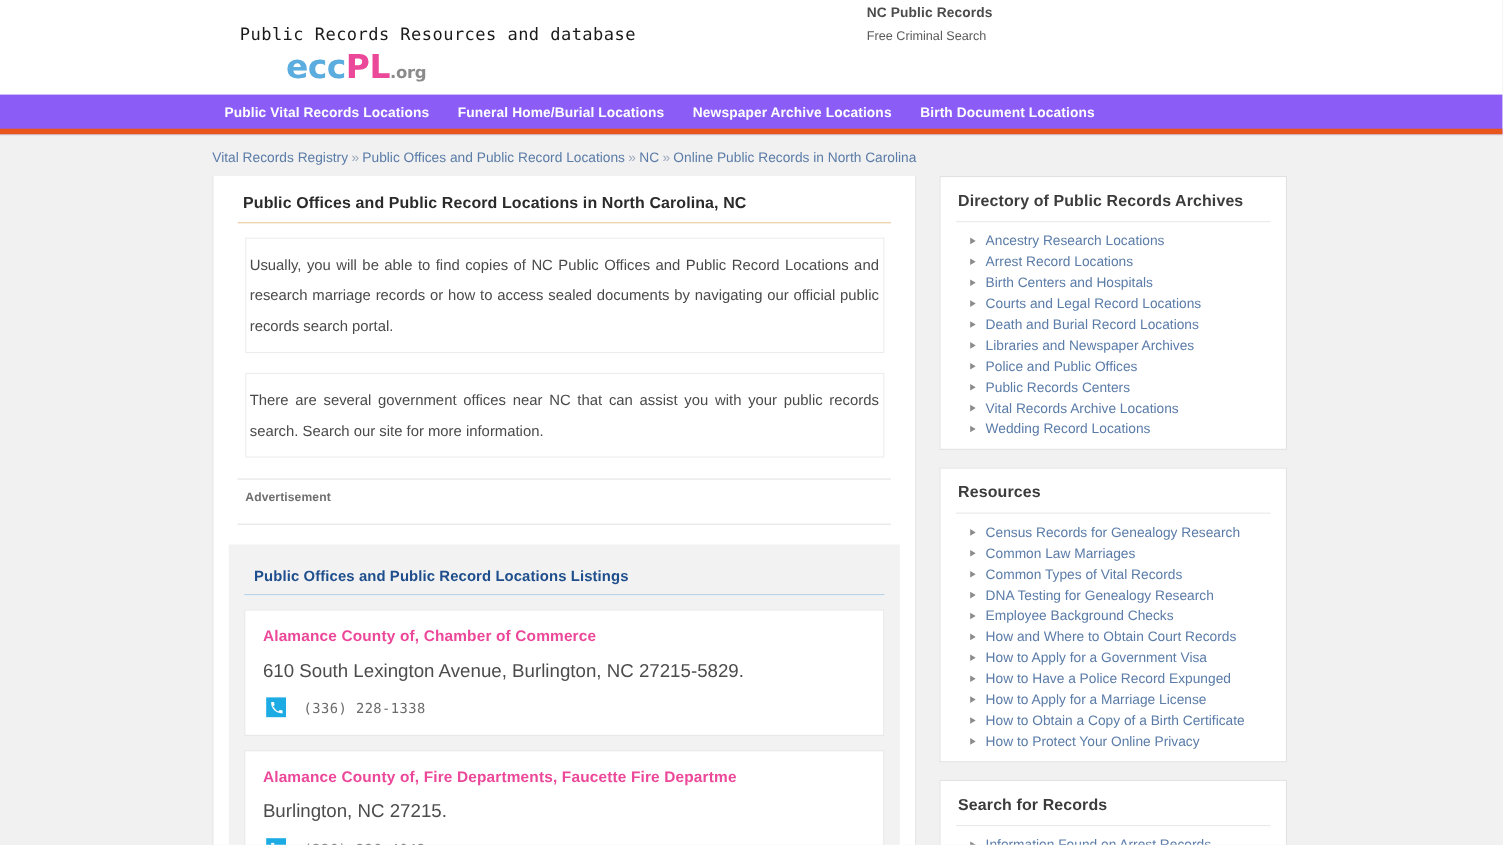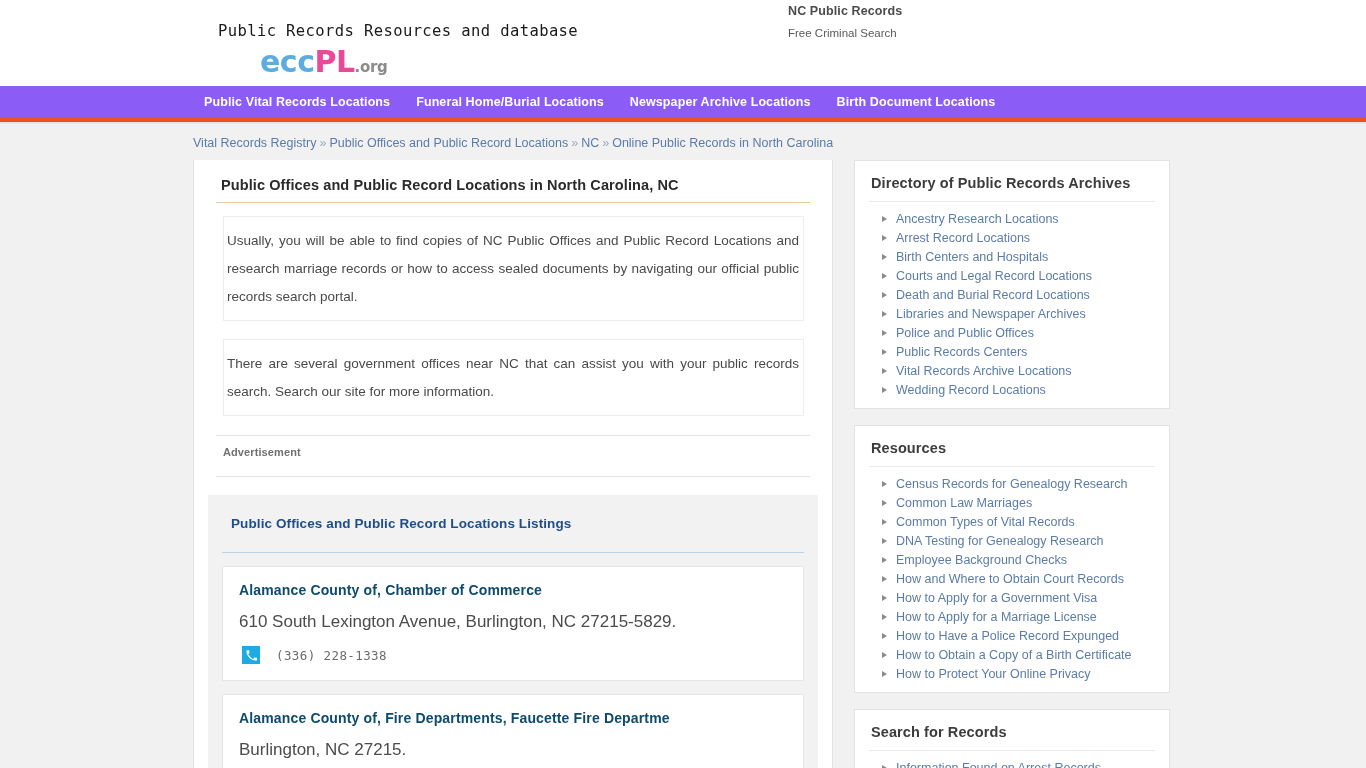--- a/index.html
+++ b/index.html
@@ -176,34 +176,34 @@
 
   .listings-panel {
     margin: 18px 14px 0 14px;
     background: #f2f2f2;
     padding: 21px 14px 16px 14px;
   }
   .listings-heading {
     font-size: 13.5px;
     font-weight: bold;
     color: #1f4e8c;
-    padding: 0 0 21px 9px;
+    padding: 0 0 9px 9px;
     border-bottom: 1px solid #b9d3e8;
     letter-spacing: 0.1px;
   }
   .listing-card {
     background: #ffffff;
     border: 1px solid #e6e6e6;
     margin-top: 13px;
     padding: 15px 16px 16px 16px;
   }
   .listing-name {
     font-size: 14px;
     font-weight: bold;
-    color: #0c4a6e;
+    color: #ec4899;
     letter-spacing: 0.15px;
     cursor: pointer;
   }
   .listing-addr {
     margin-top: 14px;
     font-size: 17px;
     color: #4c4c4c;
   }
   .listing-phone-row {
     margin-top: 14px;
@@ -428,25 +428,25 @@
         <li>
             <span class="tri-bullet"></span>
             <a class="side-link">How and Where to Obtain Court Records</a>
           </li>
         <li>
             <span class="tri-bullet"></span>
             <a class="side-link">How to Apply for a Government Visa</a>
           </li>
         <li>
             <span class="tri-bullet"></span>
+            <a class="side-link">How to Have a Police Record Expunged</a>
+          </li>
+        <li>
+            <span class="tri-bullet"></span>
             <a class="side-link">How to Apply for a Marriage License</a>
-          </li>
-        <li>
-            <span class="tri-bullet"></span>
-            <a class="side-link">How to Have a Police Record Expunged</a>
           </li>
         <li>
             <span class="tri-bullet"></span>
             <a class="side-link">How to Obtain a Copy of a Birth Certificate</a>
           </li>
         <li>
             <span class="tri-bullet"></span>
             <a class="side-link">How to Protect Your Online Privacy</a>
           </li>
       </ul>

